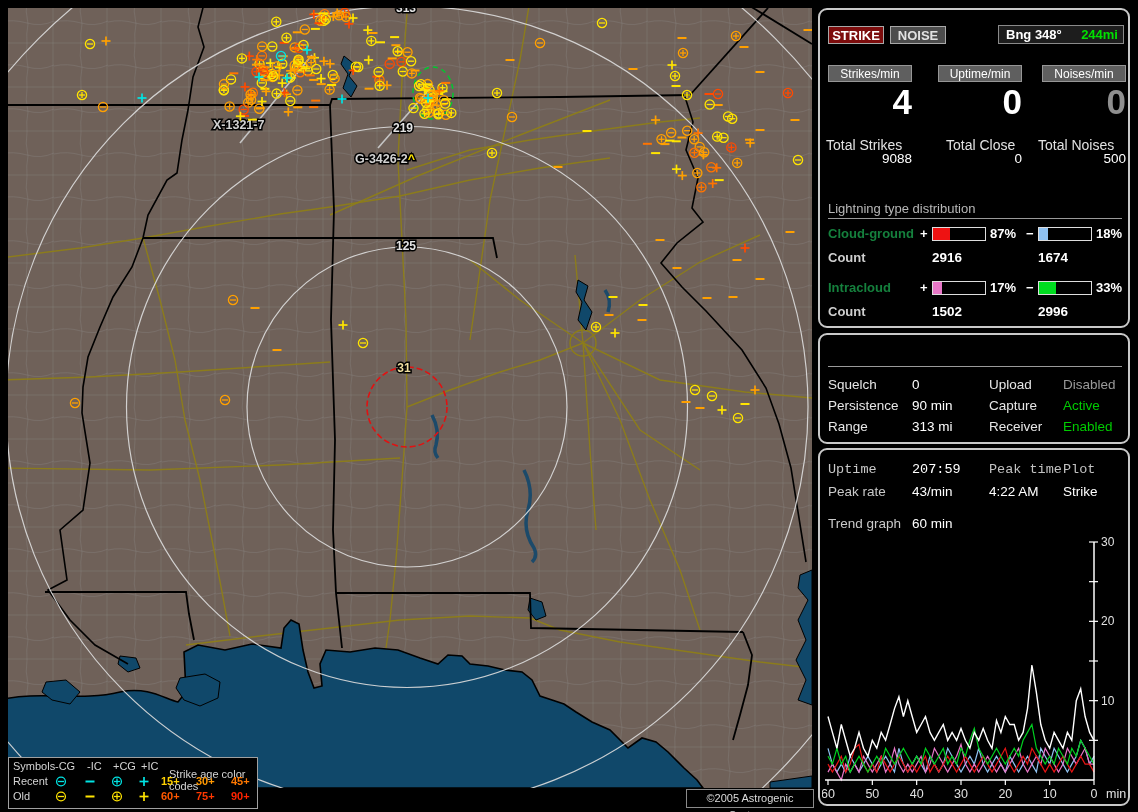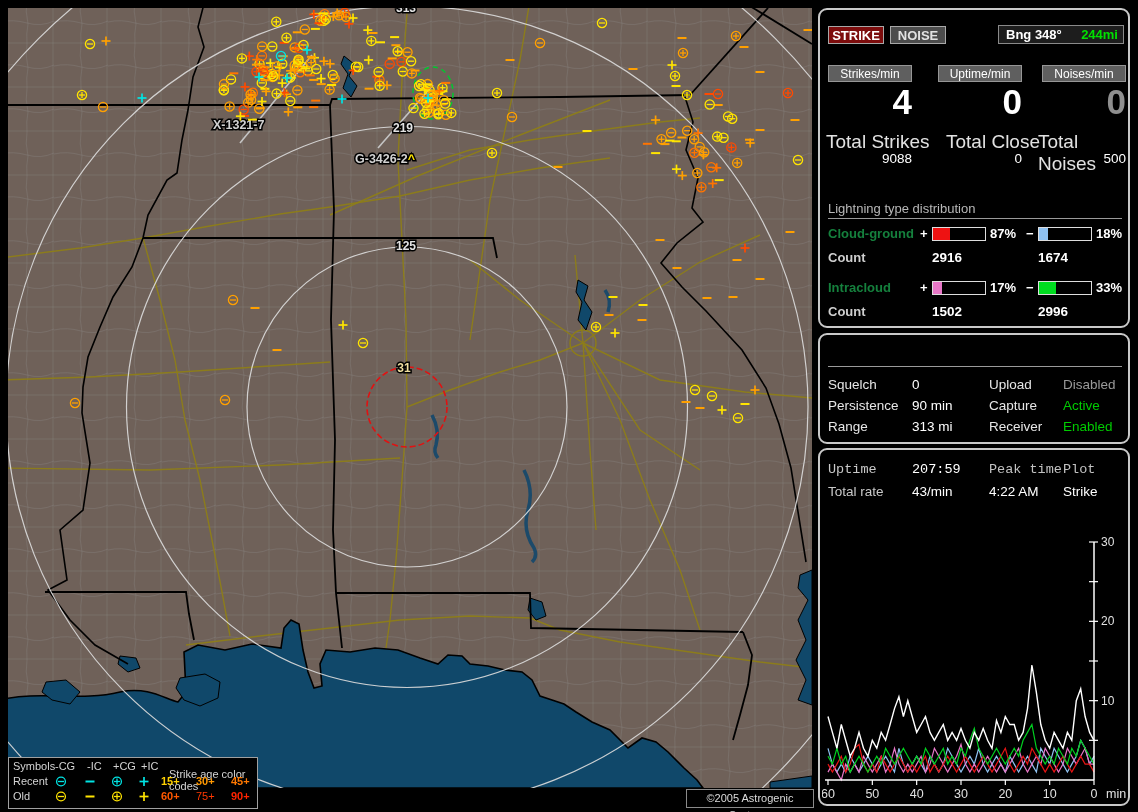--- a/index.html
+++ b/index.html
@@ -16,21 +16,21 @@
   #btn-strike{left:8px;width:56px;background:#7d0d0d;color:#fff;}
   #btn-noise{left:70px;width:56px;background:#4c4c4c;color:#e2e2e2;}
   #bearing-chip{position:absolute;top:15px;left:178px;width:126px;height:19px;background:#1d1d1d;
        border:1px solid #8a8a8a;box-sizing:border-box;font-size:13px;font-weight:bold;line-height:17px;}
   #bearing-chip .bng{position:absolute;left:7px;color:#fff;}
   #bearing-chip .rng{position:absolute;right:5px;color:#00e000;}
   .chip{position:absolute;top:55px;width:84px;height:17px;line-height:16px;background:#5f5f5f;
         border:1px solid #969696;box-sizing:border-box;color:#fff;font-size:12px;text-align:center;}
   .rate{position:absolute;top:72px;font-size:35px;font-weight:bold;color:#fff;text-align:right;width:84px;}
   .rate.dim{color:#8f8f8f;}
-  .tlabel{position:absolute;top:121px;font-size:19px;color:#e2e2e2;}
+  .tlabel{position:absolute;top:127px;font-size:14px;color:#e2e2e2;}
   .tvalue{position:absolute;top:141px;font-size:13.5px;color:#fff;text-align:right;width:84px;}
   .hrule{position:absolute;left:8px;right:6px;height:1px;background:#9a9a9a;}
   #dist-title{position:absolute;left:8px;top:191px;font-size:13px;color:#b8b8b8;}
   .dist-row{position:absolute;left:0;width:100%;height:16px;}
   .dist-label{position:absolute;left:8px;color:#15803d;font-weight:bold;font-size:13px;}
   .dist-sign{position:absolute;color:#fff;font-weight:bold;font-size:13px;}
   .bar{position:absolute;width:52px;height:12px;border:1px solid #dedede;background:#000;top:1px;}
   .bar .fill{position:absolute;left:0;top:0;bottom:0;}
   .pct{position:absolute;color:#fff;font-weight:bold;font-size:13px;}
   .cnt-label{position:absolute;left:8px;color:#cfcfcf;font-size:13px;font-weight:bold;}
@@ -1216,21 +1216,21 @@
           <circle cx="52" cy="6.5" r="4.4" fill="none" stroke="#ffe400" stroke-width="1.3"></circle>
           <line x1="49" y1="6.5" x2="55" y2="6.5" stroke="#ffe400" stroke-width="1.3"></line>
           <line x1="76.5" y1="6.5" x2="85.5" y2="6.5" stroke="#ffe400" stroke-width="2"></line>
           <circle cx="108" cy="6.5" r="4.4" fill="none" stroke="#ffe400" stroke-width="1.3"></circle>
           <line x1="105" y1="6.5" x2="111" y2="6.5" stroke="#ffe400" stroke-width="1.3"></line>
           <line x1="108" y1="3.5" x2="108" y2="9.5" stroke="#ffe400" stroke-width="1.3"></line>
           <line x1="130.5" y1="6.5" x2="139.5" y2="6.5" stroke="#ffe400" stroke-width="1.7"></line>
           <line x1="135" y1="2" x2="135" y2="11" stroke="#ffe400" stroke-width="1.7"></line>
         </svg></div>
       <div class="abs" style="left: 152px; top: 32px; color: rgb(255, 88, 0); font-weight: bold;">60+</div>
-      <div class="abs" style="left: 187px; top: 32px; color: rgb(255, 56, 0); font-weight: normal;">75+</div>
+      <div class="abs" style="left: 187px; top: 32px; color: rgb(255, 56, 0); font-weight: bold;">75+</div>
       <div class="abs" style="left: 222px; top: 32px; color: rgb(255, 36, 0); font-weight: bold;">90+</div>
     </div>
   <div id="copyright">©2005 Astrogenic Systems</div>
 
   <div id="panel-counts" class="panel">
     <div id="btn-strike" class="btn">STRIKE</div>
     <div id="btn-noise" class="btn">NOISE</div>
     <div id="bearing-chip">
       <span class="bng">Bng 348°</span>
       <span class="rng">244mi</span>
@@ -1317,26 +1317,30 @@
 
   <div id="panel-session" class="panel">
     <div id="session-grid">
         <div class="srow" style="top: 12px; font-family: Liberation Mono, monospace;">
           <div class="c1" style="color: rgb(201, 201, 201);">Uptime</div>
           <div class="c2" style="color: rgb(255, 255, 255);">207:59</div>
           <div class="c3" style="color: rgb(194, 194, 194);">Peak time</div>
           <div class="c4" style="color: rgb(194, 194, 194);">Plot</div>
         </div>
         <div class="srow" style="top: 34px;">
-          <div class="c1" style="color: rgb(201, 201, 201);">Total rate</div>
+          <div class="c1" style="color: rgb(201, 201, 201);">Peak rate</div>
           <div class="c2" style="color: rgb(255, 255, 255);">43/min</div>
           <div class="c3" style="color: rgb(255, 255, 255);">4:22 AM</div>
           <div class="c4" style="color: rgb(255, 255, 255);">Strike</div>
         </div>
       </div>
+    <div class="srow" style="top:66px;">
+      <span class="c1" style="color:#c9c9c9;">Trend graph</span>
+      <span class="c2" style="color:#fff;">60 min</span>
+    </div>
     <svg id="trend-svg" width="304" height="266" style="position:absolute;left:2px;top:84px;">
         <polyline points="6.0,214.3 10.4,230.1 14.9,238.1 19.3,230.1 23.7,238.1 28.2,222.2 32.6,230.1 37.0,238.1 41.5,230.1 45.9,222.2 50.3,230.1 54.8,238.1 59.2,230.1 63.6,222.2 68.1,230.1 72.5,238.1 76.9,214.3 81.4,230.1 85.8,238.1 90.2,230.1 94.7,222.2 99.1,230.1 103.5,238.1 108.0,222.2 112.4,230.1 116.8,238.1 121.3,230.1 125.7,214.3 130.1,222.2 134.6,230.1 139.0,238.1 143.4,230.1 147.9,222.2 152.3,230.1 156.7,214.3 161.2,230.1 165.6,238.1 170.0,230.1 174.5,222.2 178.9,230.1 183.3,238.1 187.8,222.2 192.2,230.1 196.6,238.1 201.1,230.1 205.5,222.2 209.9,230.1 214.4,238.1 218.8,214.3 223.2,222.2 227.7,230.1 232.1,214.3 236.5,222.2 241.0,230.1 245.4,238.1 249.8,230.1 254.3,222.2 258.7,206.3 263.1,214.3 267.6,230.1 272.0,222.2" fill="none" stroke="#8fc2f2" stroke-width="1.2"></polyline>
         <polyline points="6.0,238.1 10.4,230.1 14.9,238.1 19.3,246.0 23.7,230.1 28.2,238.1 32.6,230.1 37.0,238.1 41.5,222.2 45.9,230.1 50.3,238.1 54.8,230.1 59.2,222.2 63.6,238.1 68.1,230.1 72.5,214.3 76.9,230.1 81.4,238.1 85.8,230.1 90.2,238.1 94.7,230.1 99.1,222.2 103.5,238.1 108.0,230.1 112.4,214.3 116.8,222.2 121.3,230.1 125.7,238.1 130.1,230.1 134.6,222.2 139.0,210.3 143.4,230.1 147.9,238.1 152.3,230.1 156.7,238.1 161.2,230.1 165.6,222.2 170.0,230.1 174.5,238.1 178.9,230.1 183.3,238.1 187.8,230.1 192.2,222.2 196.6,214.3 201.1,230.1 205.5,238.1 209.9,230.1 214.4,222.2 218.8,230.1 223.2,214.3 227.7,222.2 232.1,230.1 236.5,238.1 241.0,230.1 245.4,214.3 249.8,222.2 254.3,230.1 258.7,222.2 263.1,214.3 267.6,230.1 272.0,230.1" fill="none" stroke="#e878c8" stroke-width="1.2"></polyline>
         <polyline points="6.0,230.1 10.4,238.1 14.9,230.1 19.3,222.2 23.7,238.1 28.2,230.1 32.6,214.3 37.0,210.3 41.5,230.1 45.9,238.1 50.3,230.1 54.8,238.1 59.2,222.2 63.6,230.1 68.1,238.1 72.5,230.1 76.9,222.2 81.4,230.1 85.8,238.1 90.2,230.1 94.7,238.1 99.1,230.1 103.5,222.2 108.0,238.1 112.4,230.1 116.8,238.1 121.3,230.1 125.7,222.2 130.1,230.1 134.6,238.1 139.0,230.1 143.4,222.2 147.9,230.1 152.3,238.1 156.7,230.1 161.2,222.2 165.6,230.1 170.0,238.1 174.5,230.1 178.9,222.2 183.3,214.3 187.8,230.1 192.2,238.1 196.6,230.1 201.1,222.2 205.5,230.1 209.9,214.3 214.4,222.2 218.8,230.1 223.2,238.1 227.7,230.1 232.1,238.1 236.5,230.1 241.0,222.2 245.4,230.1 249.8,238.1 254.3,230.1 258.7,222.2 263.1,230.1 267.6,230.1 272.0,238.1" fill="none" stroke="#e81414" stroke-width="1.2"></polyline>
         <polyline points="6.0,222.2 10.4,230.1 14.9,214.3 19.3,230.1 23.7,222.2 28.2,238.1 32.6,230.1 37.0,222.2 41.5,230.1 45.9,238.1 50.3,230.1 54.8,222.2 59.2,230.1 63.6,214.3 68.1,222.2 72.5,230.1 76.9,222.2 81.4,214.3 85.8,222.2 90.2,230.1 94.7,222.2 99.1,230.1 103.5,214.3 108.0,222.2 112.4,230.1 116.8,222.2 121.3,214.3 125.7,230.1 130.1,222.2 134.6,230.1 139.0,214.3 143.4,222.2 147.9,206.3 152.3,194.4 156.7,214.3 161.2,222.2 165.6,230.1 170.0,222.2 174.5,214.3 178.9,222.2 183.3,230.1 187.8,222.2 192.2,214.3 196.6,222.2 201.1,206.3 205.5,198.4 209.9,190.5 214.4,214.3 218.8,222.2 223.2,230.1 227.7,222.2 232.1,230.1 236.5,214.3 241.0,222.2 245.4,230.1 249.8,214.3 254.3,222.2 258.7,206.3 263.1,214.3 267.6,222.2 272.0,230.1" fill="none" stroke="#00d020" stroke-width="1.2"></polyline>
         <polyline points="6.0,182.5 10.4,198.4 14.9,214.3 19.3,190.5 23.7,206.3 28.2,222.2 32.6,214.3 37.0,198.4 41.5,214.3 45.9,222.2 50.3,206.3 54.8,214.3 59.2,198.4 63.6,206.3 68.1,190.5 72.5,174.6 76.9,162.7 81.4,182.5 85.8,166.7 90.2,182.5 94.7,198.4 99.1,190.5 103.5,182.5 108.0,198.4 112.4,206.3 116.8,198.4 121.3,190.5 125.7,206.3 130.1,198.4 134.6,206.3 139.0,194.4 143.4,206.3 147.9,214.3 152.3,198.4 156.7,206.3 161.2,194.4 165.6,206.3 170.0,214.3 174.5,186.5 178.9,198.4 183.3,182.5 187.8,190.5 192.2,190.5 196.6,206.3 201.1,198.4 205.5,174.6 209.9,131.0 214.4,158.7 218.8,190.5 223.2,206.3 227.7,214.3 232.1,198.4 236.5,206.3 241.0,214.3 245.4,198.4 249.8,206.3 254.3,166.7 258.7,154.8 263.1,182.5 267.6,198.4 272.0,206.3" fill="none" stroke="#ffffff" stroke-width="1.4"></polyline>
         <line x1="3" y1="246" x2="272" y2="246" stroke="#fff" stroke-width="1.5"></line>
         <line x1="272" y1="8" x2="272" y2="246" stroke="#fff" stroke-width="1.5"></line>
         <line x1="267" y1="206.33333333333334" x2="276" y2="206.33333333333334" stroke="#fff" stroke-width="1.2"></line>
         <line x1="267" y1="166.66666666666669" x2="276" y2="166.66666666666669" stroke="#fff" stroke-width="1.2"></line>

